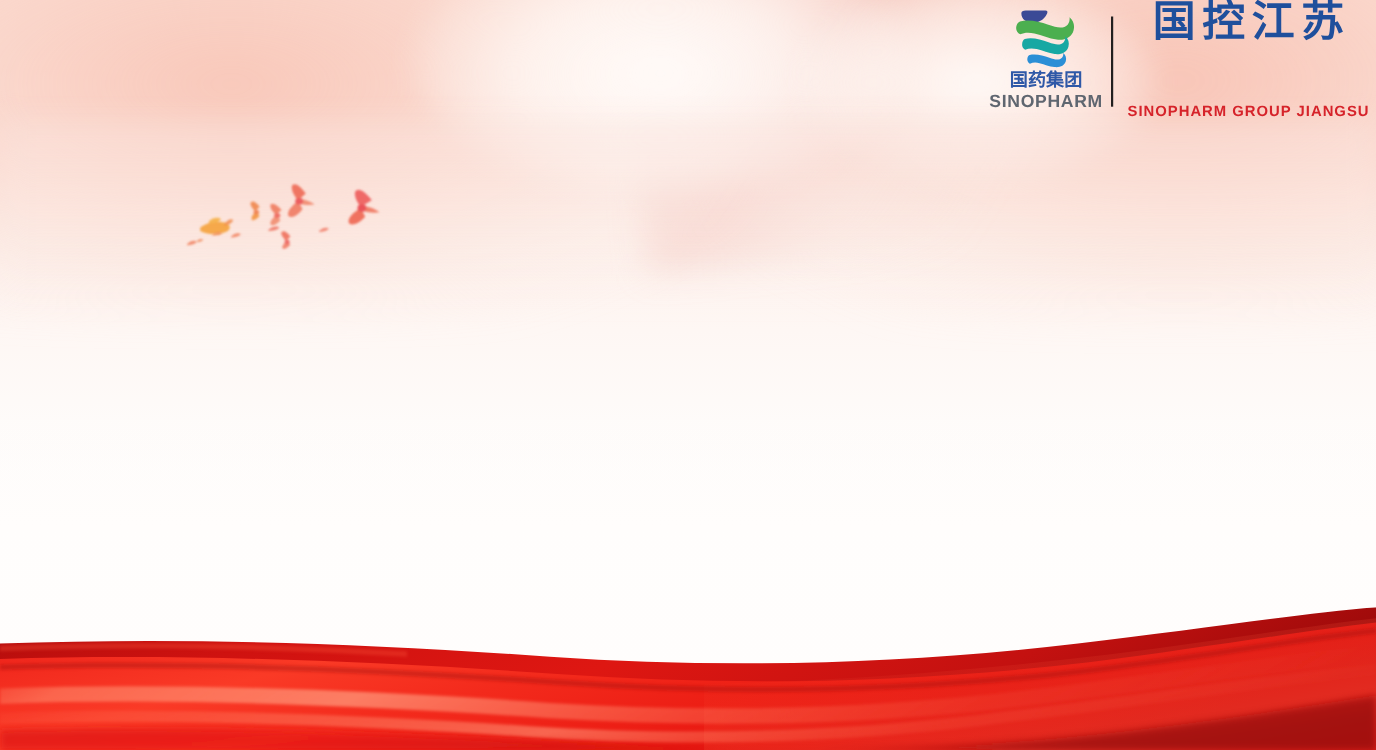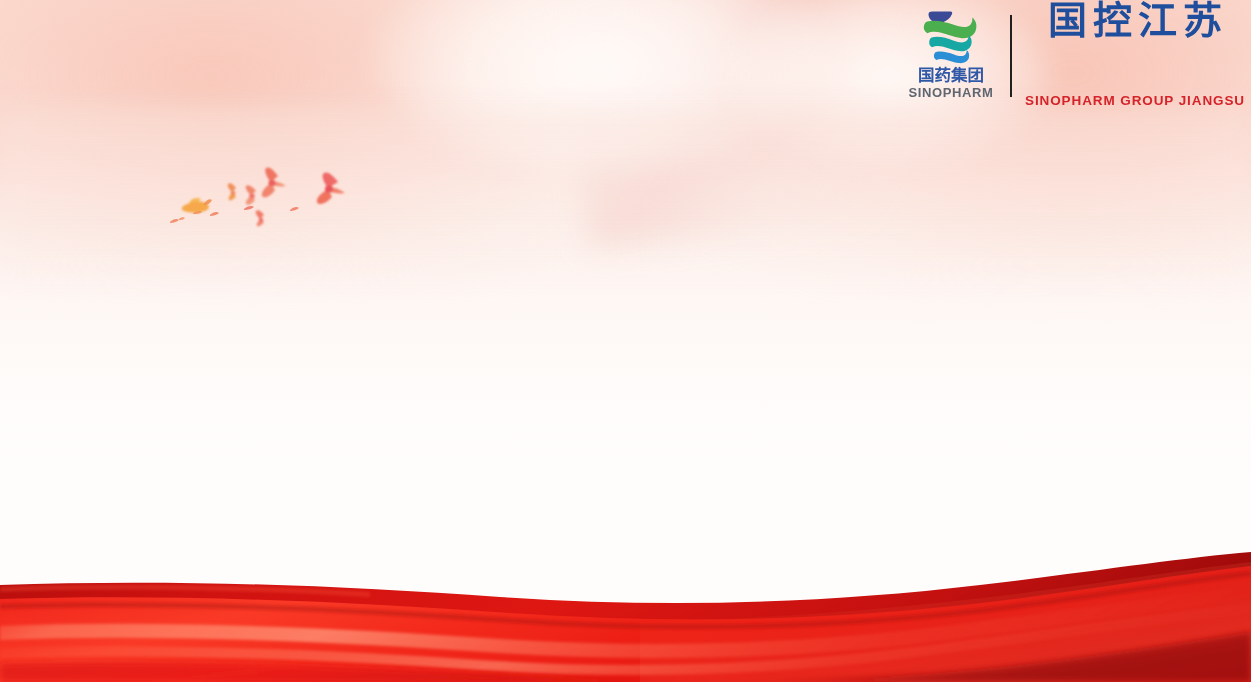--- a/index.html
+++ b/index.html
@@ -149,21 +149,21 @@
   .sino-cn {
     font-size: 16.5px;
     font-weight: 700;
     color: #2f58a7;
     letter-spacing: 0px;
     line-height: 1;
     margin-top: 1px;
     white-space: nowrap;
   }
   .sino-en {
-    font-size: 13px;
+    font-size: 16px;
     font-weight: 700;
     color: #5f6670;
     letter-spacing: 0.6px;
     line-height: 1;
     margin-top: 3px;
     white-space: nowrap;
   }
   .logo-divider {
     width: 2px;
     height: 82px;

